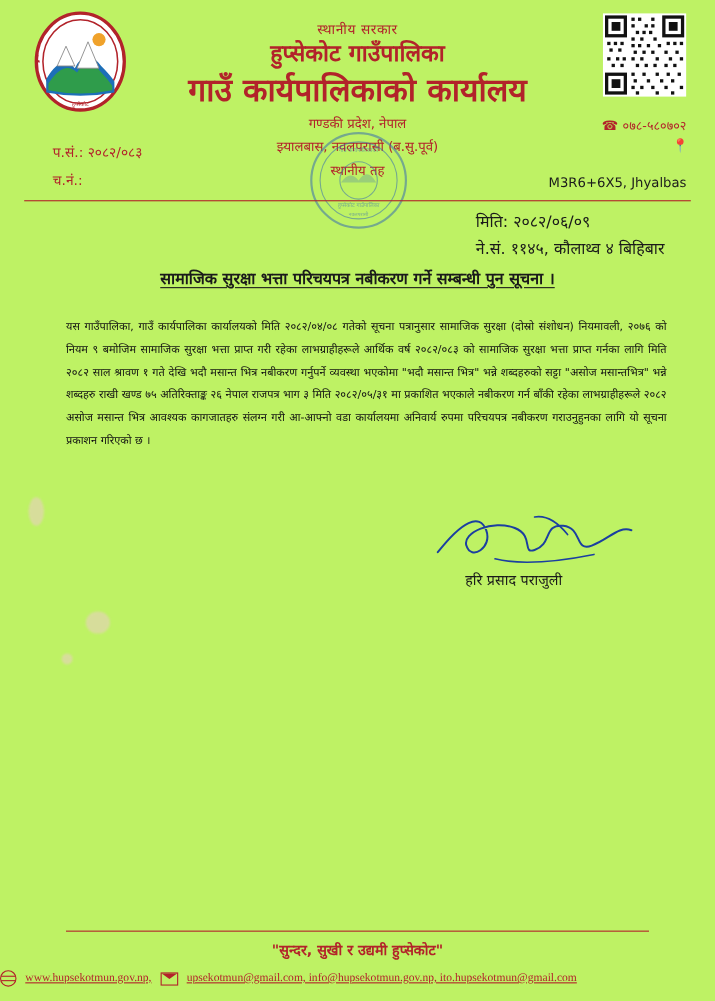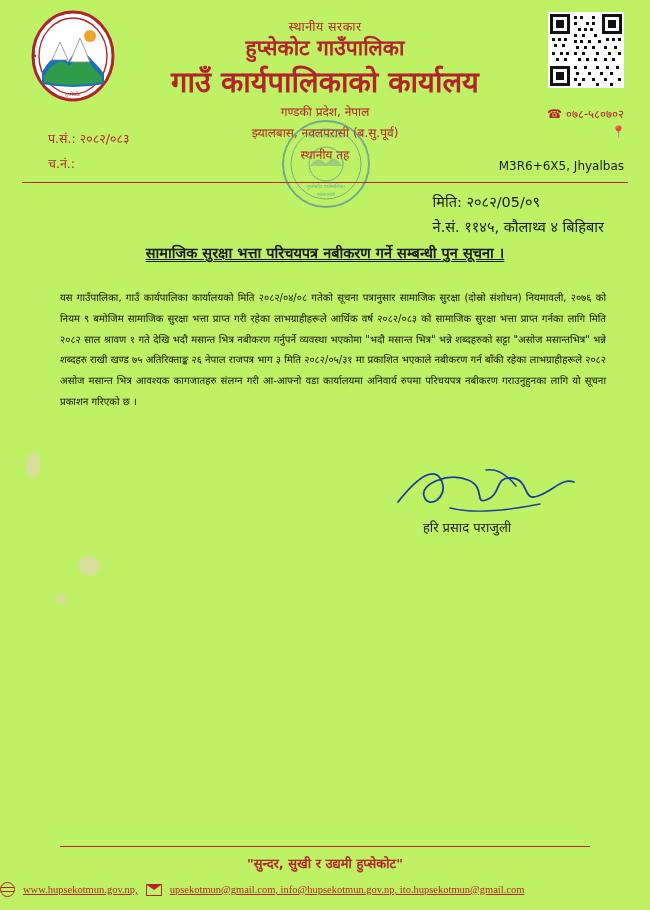--- a/index.html
+++ b/index.html
@@ -147,21 +147,20 @@
 
   
   .doc-title {
     position: absolute;
     left: 0; right: 0;
     top: 242px;
     text-align: center;
     font-size: 14.5px;
     font-weight: bold;
     color: #1a1a1a;
-    text-decoration: underline;
   }
   .doc-title u { text-underline-offset: 3px; }
 
   
   .body-text {
     position: absolute;
     left: 60px;
     right: 44px;
     top: 276px;
     font-size: 10px;
@@ -417,21 +416,21 @@
         <text x="46" y="20" font-size="5" text-anchor="middle" fill="#3a6fb0" font-family="DejaVu Sans, sans-serif">गाउँ कार्यपालिकाको</text>
         <text x="46" y="70" font-size="5" text-anchor="middle" fill="#3a6fb0" font-family="DejaVu Sans, sans-serif">हुप्सेकोट गाउँपालिका</text>
         <text x="46" y="78" font-size="4.5" text-anchor="middle" fill="#3a6fb0" font-family="DejaVu Sans, sans-serif">नवलपरासी</text>
       </svg>
     </div>
 
     <div class="hrule"></div>
   </div>
 
   <div class="dates">
-    <div>मिति: २०८२/05/०९</div>
+    <div>मिति: २०८२/०६/०९</div>
     <div>ने.सं. ११४५, कौलाथ्व ४ बिहिबार</div>
   </div>
 
   <div class="doc-title">
     <u>सामाजिक सुरक्षा भत्ता परिचयपत्र नबीकरण गर्ने सम्बन्धी पुन सूचना ।</u>
   </div>
 
   <div class="body-text">
     <p>यस गाउँपालिका, गाउँ कार्यपालिका कार्यालयको मिति २०८२/०४/०८ गतेको सूचना पत्रानुसार सामाजिक सुरक्षा (दोस्रो संशोधन) नियमावली, २०७६ को नियम ९ बमोजिम सामाजिक सुरक्षा भत्ता प्राप्त गरी रहेका लाभग्राहीहरूले आर्थिक वर्ष २०८२/०८३ को सामाजिक सुरक्षा भत्ता प्राप्त गर्नका लागि मिति २०८२ साल श्रावण १ गते देखि भदौ मसान्त भित्र नबीकरण गर्नुपर्ने व्यवस्था भएकोमा "भदौ मसान्त भित्र" भन्ने शब्दहरुको सट्टा "असोज मसान्तभित्र" भन्ने शब्दहरु राखी खण्ड ७५ अतिरिक्ताङ्क २६ नेपाल राजपत्र भाग ३ मिति २०८२/०५/३१ मा प्रकाशित भएकाले नबीकरण गर्न बाँकी रहेका लाभग्राहीहरूले २०८२ असोज मसान्त भित्र आवश्यक कागजातहरु संलग्न गरी आ-आफ्नो वडा कार्यालयमा अनिवार्य रुपमा परिचयपत्र नबीकरण गराउनुहुनका लागि यो सूचना प्रकाशन गरिएको छ ।</p>
   </div>

